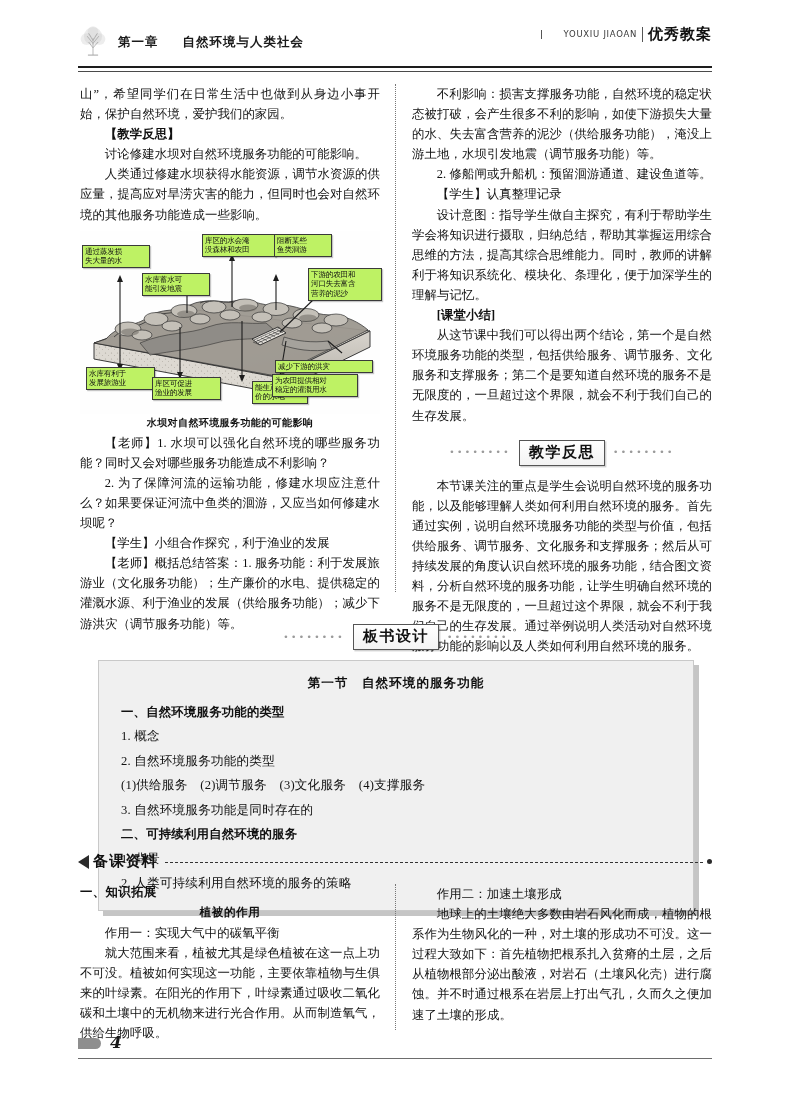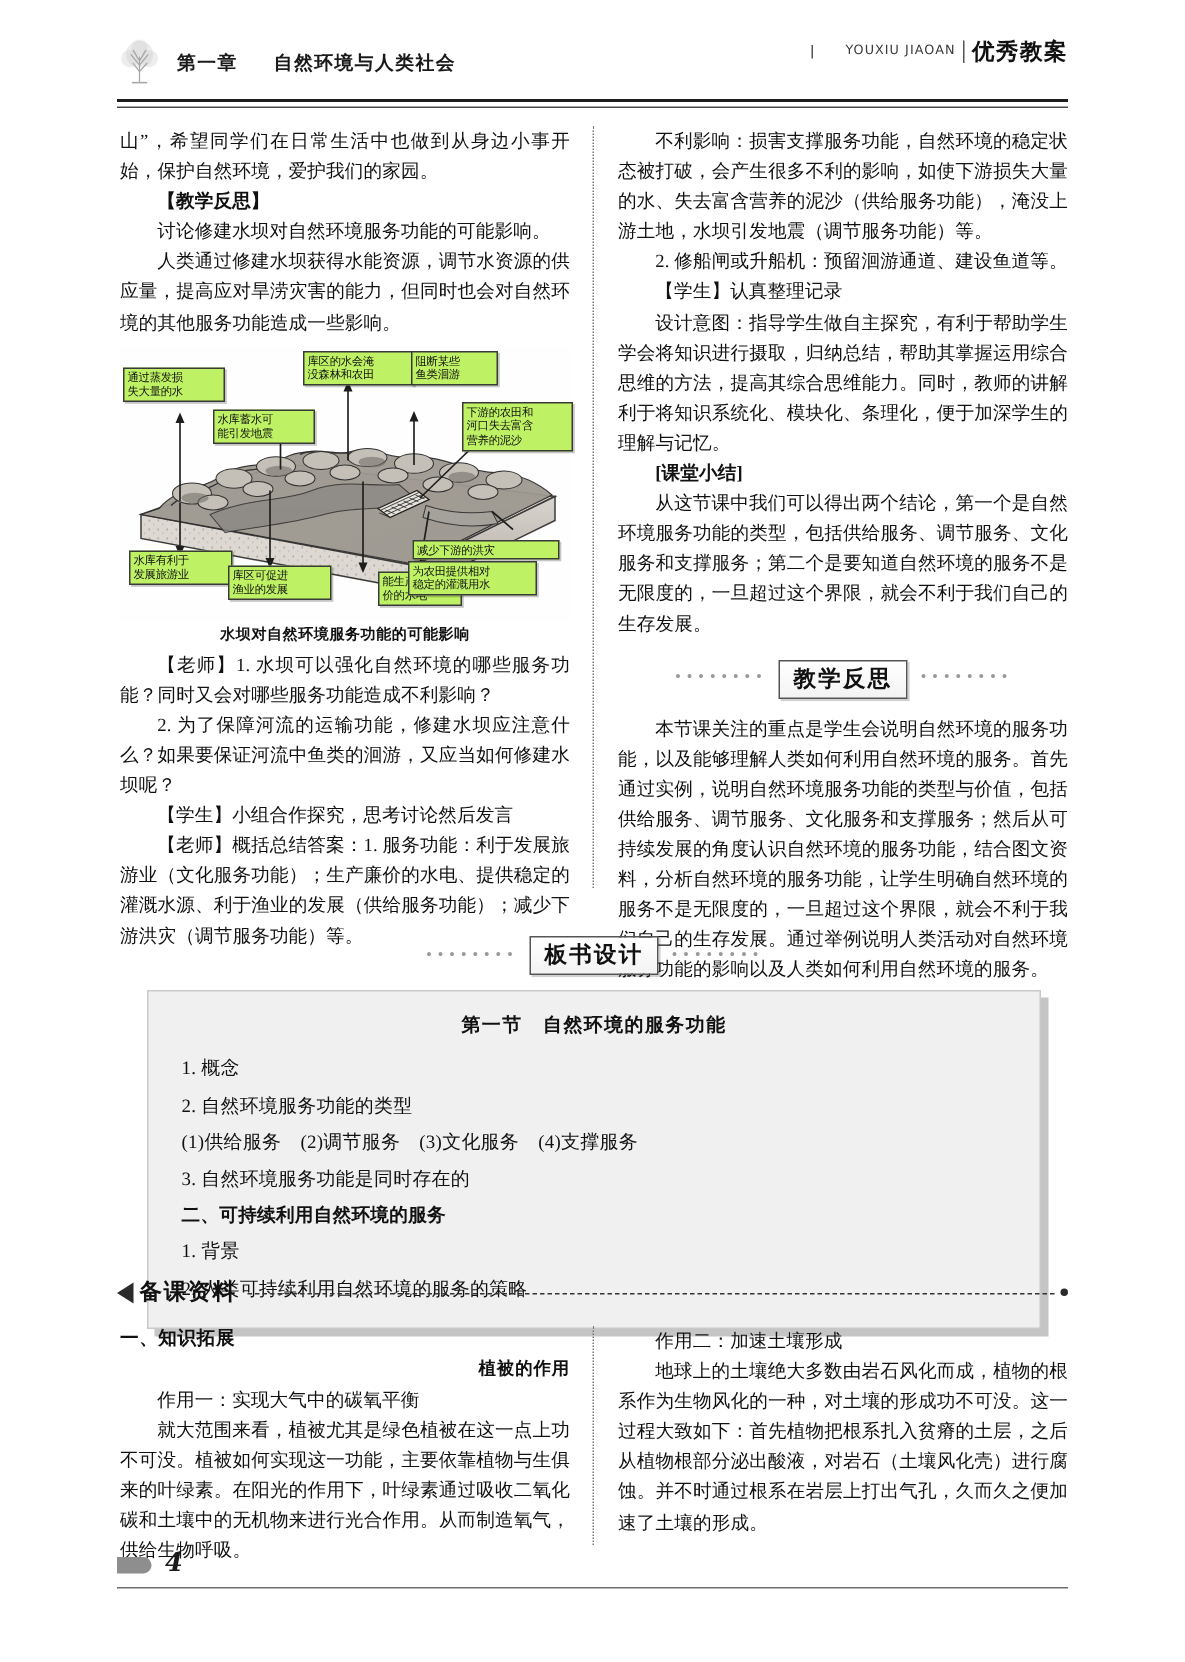--- a/index.html
+++ b/index.html
@@ -268,21 +268,21 @@
     font-size: 12.4px;
     font-weight: bold;
     letter-spacing: .4px;
     margin: 0 0 4px 0;
     color: #111;
   }
   .sub-c {
     font-family: Liberation Mono, monospace;
     font-size: 11.6px;
     font-weight: bold;
-    text-align: right;
+    text-align: center;
     letter-spacing: .6px;
     margin: 0 0 3px 0;
     color: #111;
   }
 
   
   .footer {
     position: absolute;
     left: 78px; top: 1036px;
     width: 634px;
@@ -482,21 +482,21 @@
       <div class="cal" style="left:139px;top:150px; width:50px;margin-left:33px;">能生产廉
 价的水电</div>
       <div class="cal" style="left:192px;top:143px; width:80px;">为农田提供相对
 稳定的灌溉用水</div>
     </div>
 
     <div class="figcap">水坝对自然环境服务功能的可能影响</div>
 
     <p class="body indent">【老师】1. 水坝可以强化自然环境的哪些服务功能？同时又会对哪些服务功能造成不利影响？</p>
     <p class="body indent">2. 为了保障河流的运输功能，修建水坝应注意什么？如果要保证河流中鱼类的洄游，又应当如何修建水坝呢？</p>
-    <p class="body indent">【学生】小组合作探究，思考讨论然后发言</p>
+    <p class="body indent">【学生】小组合作探究，利于渔业的发展</p>
     <p class="body indent">【老师】概括总结答案：1. 服务功能：利于发展旅游业（文化服务功能）；生产廉价的水电、提供稳定的灌溉水源、利于渔业的发展（供给服务功能）；减少下游洪灾（调节服务功能）等。</p>
   </div>
 
   <div class="col col-right">
     <p class="body indent">不利影响：损害支撑服务功能，自然环境的稳定状态被打破，会产生很多不利的影响，如使下游损失大量的水、失去富含营养的泥沙（供给服务功能），淹没上游土地，水坝引发地震（调节服务功能）等。</p>
     <p class="body indent">2. 修船闸或升船机：预留洄游通道、建设鱼道等。</p>
     <p class="body indent">【学生】认真整理记录</p>
     <p class="body indent">设计意图：指导学生做自主探究，有利于帮助学生学会将知识进行摄取，归纳总结，帮助其掌握运用综合思维的方法，提高其综合思维能力。同时，教师的讲解利于将知识系统化、模块化、条理化，便于加深学生的理解与记忆。</p>
     <p class="body indent bk">[课堂小结]</p>
     <p class="body indent">从这节课中我们可以得出两个结论，第一个是自然环境服务功能的类型，包括供给服务、调节服务、文化服务和支撑服务；第二个是要知道自然环境的服务不是无限度的，一旦超过这个界限，就会不利于我们自己的生存发展。</p>
@@ -515,20 +515,21 @@
   <div class="bb-wrap">
     <div class="banner">
       <span class="banner-dots">••••••••</span>
       <span class="banner-box">
         <span class="banner-text">板书设计</span>
       </span>
       <span class="banner-dots">••••••••</span>
     </div>
     <div class="bb-box">
       <div class="bb-title">第一节　自然环境的服务功能</div>
+      <div class="bb-line h">一、自然环境服务功能的类型</div>
       <div class="bb-line">1. 概念</div>
       <div class="bb-line">2. 自然环境服务功能的类型</div>
       <div class="bb-line">(1)供给服务　(2)调节服务　(3)文化服务　(4)支撑服务</div>
       <div class="bb-line">3. 自然环境服务功能是同时存在的</div>
       <div class="bb-line h">二、可持续利用自然环境的服务</div>
       <div class="bb-line">1. 背景</div>
       <div class="bb-line">2. 人类可持续利用自然环境的服务的策略</div>
     </div>
   </div>
 

